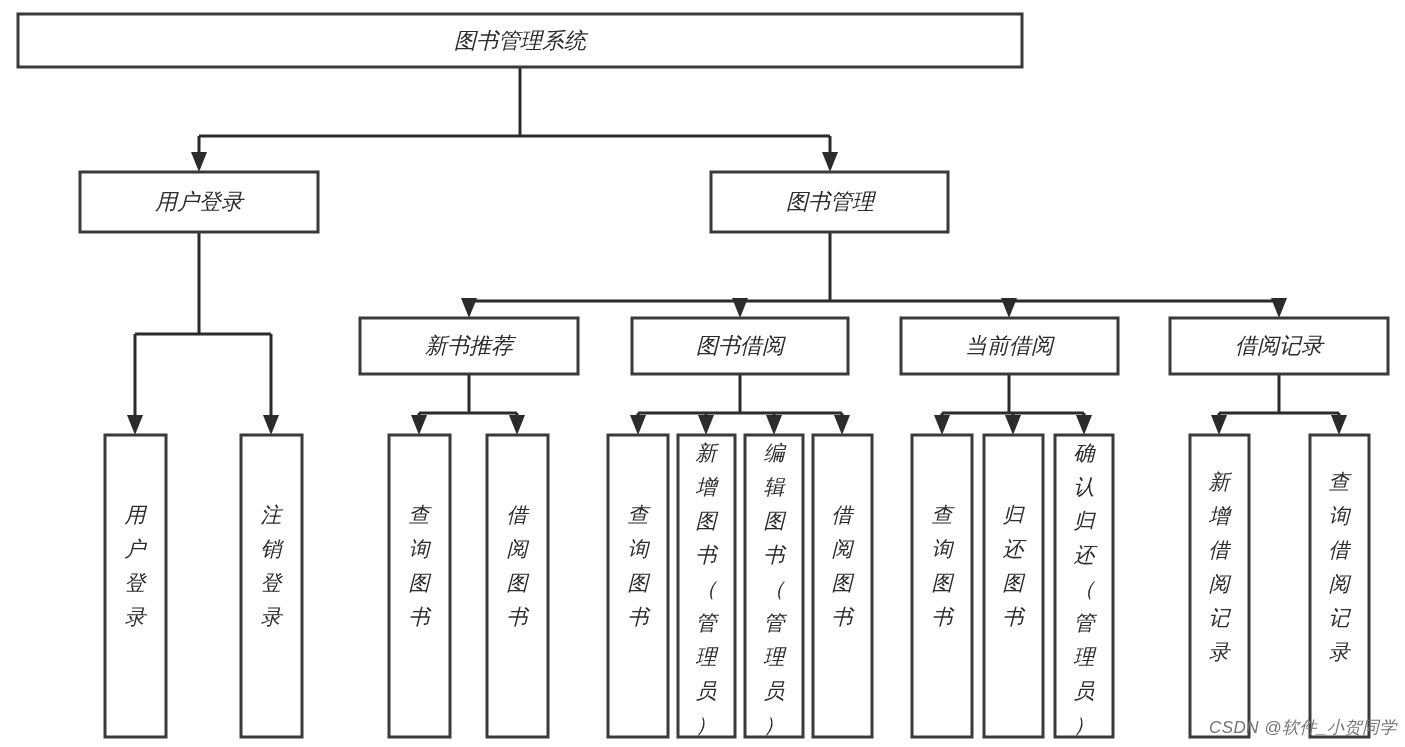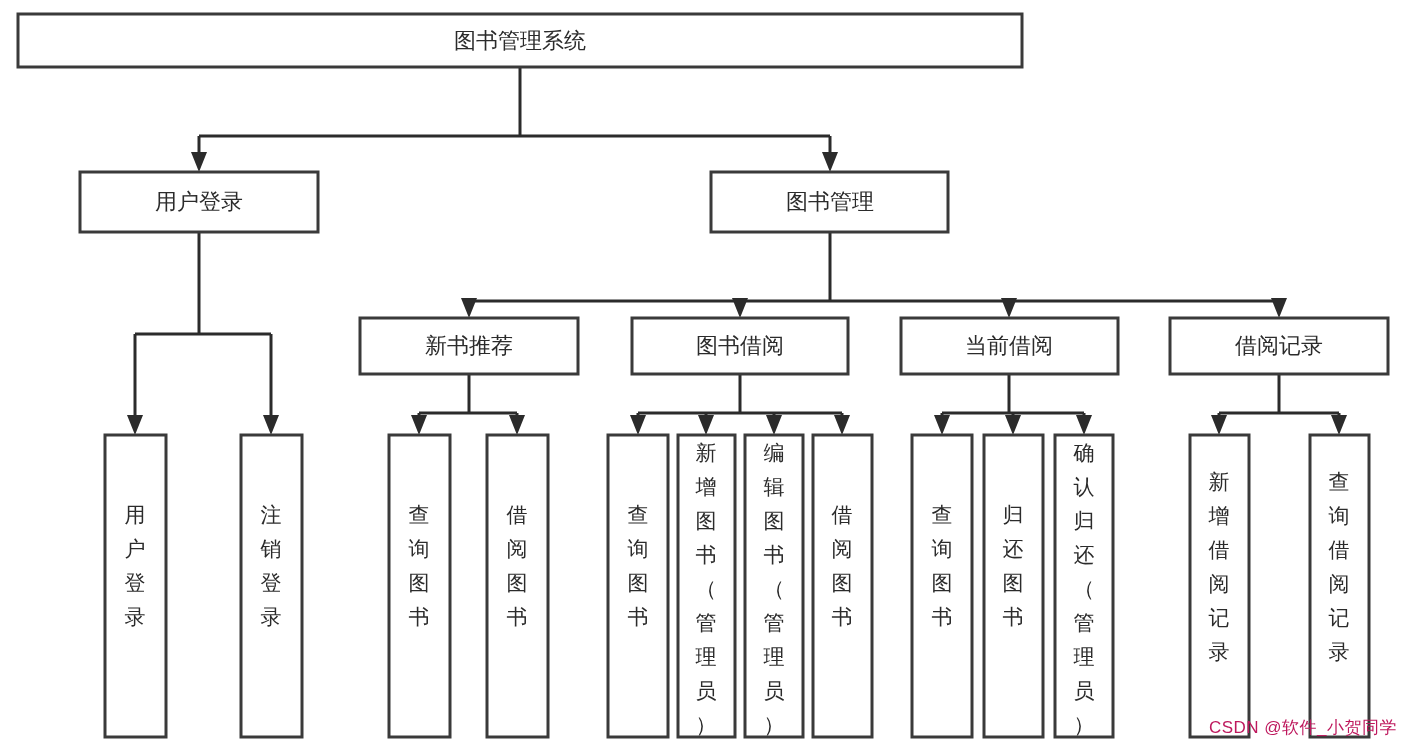--- a/index.html
+++ b/index.html
@@ -13,20 +13,21 @@
     font-family: "Liberation Sans", "DejaVu Sans", sans-serif;
     overflow: hidden;
     position: relative;
   }
   #diagram-root {
     position: absolute;
     left: 0;
     top: 0;
     width: 1405px;
     height: 747px;
+    font-style: italic;
   }
   svg.flow {
     display: block;
     width: 1405px;
     height: 747px;
   }
   .node-rect {
     fill: #ffffff;
     stroke: #3a3a3a;
     stroke-width: 3;
@@ -52,21 +53,21 @@
   .arrow-head {
     fill: #2b2b2b;
     stroke: none;
   }
   .watermark {
     position: absolute;
     right: 8px;
     bottom: 8px;
     font-family: "Liberation Sans", "DejaVu Sans", sans-serif;
     font-size: 17px;
-    color: #be185d;
+    color: #737373;
     white-space: nowrap;
     letter-spacing: 0.5px;
   }
 </style>
 </head>
 <body>
 
 <div id="diagram-root">
   <svg class="flow" viewBox="0 0 1405 747" xmlns="http://www.w3.org/2000/svg">
 

